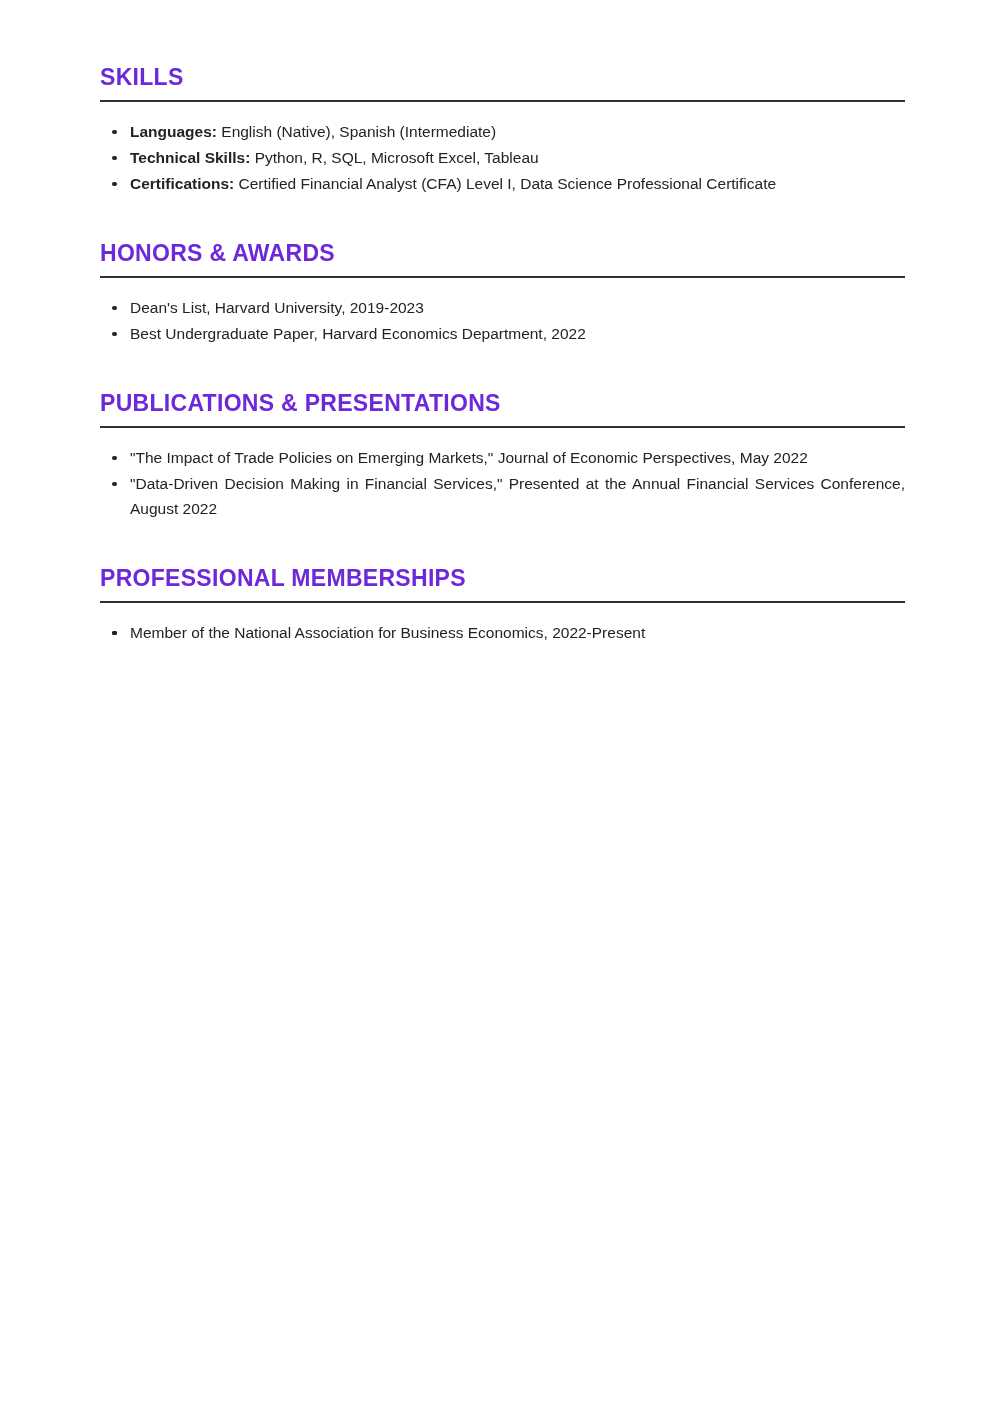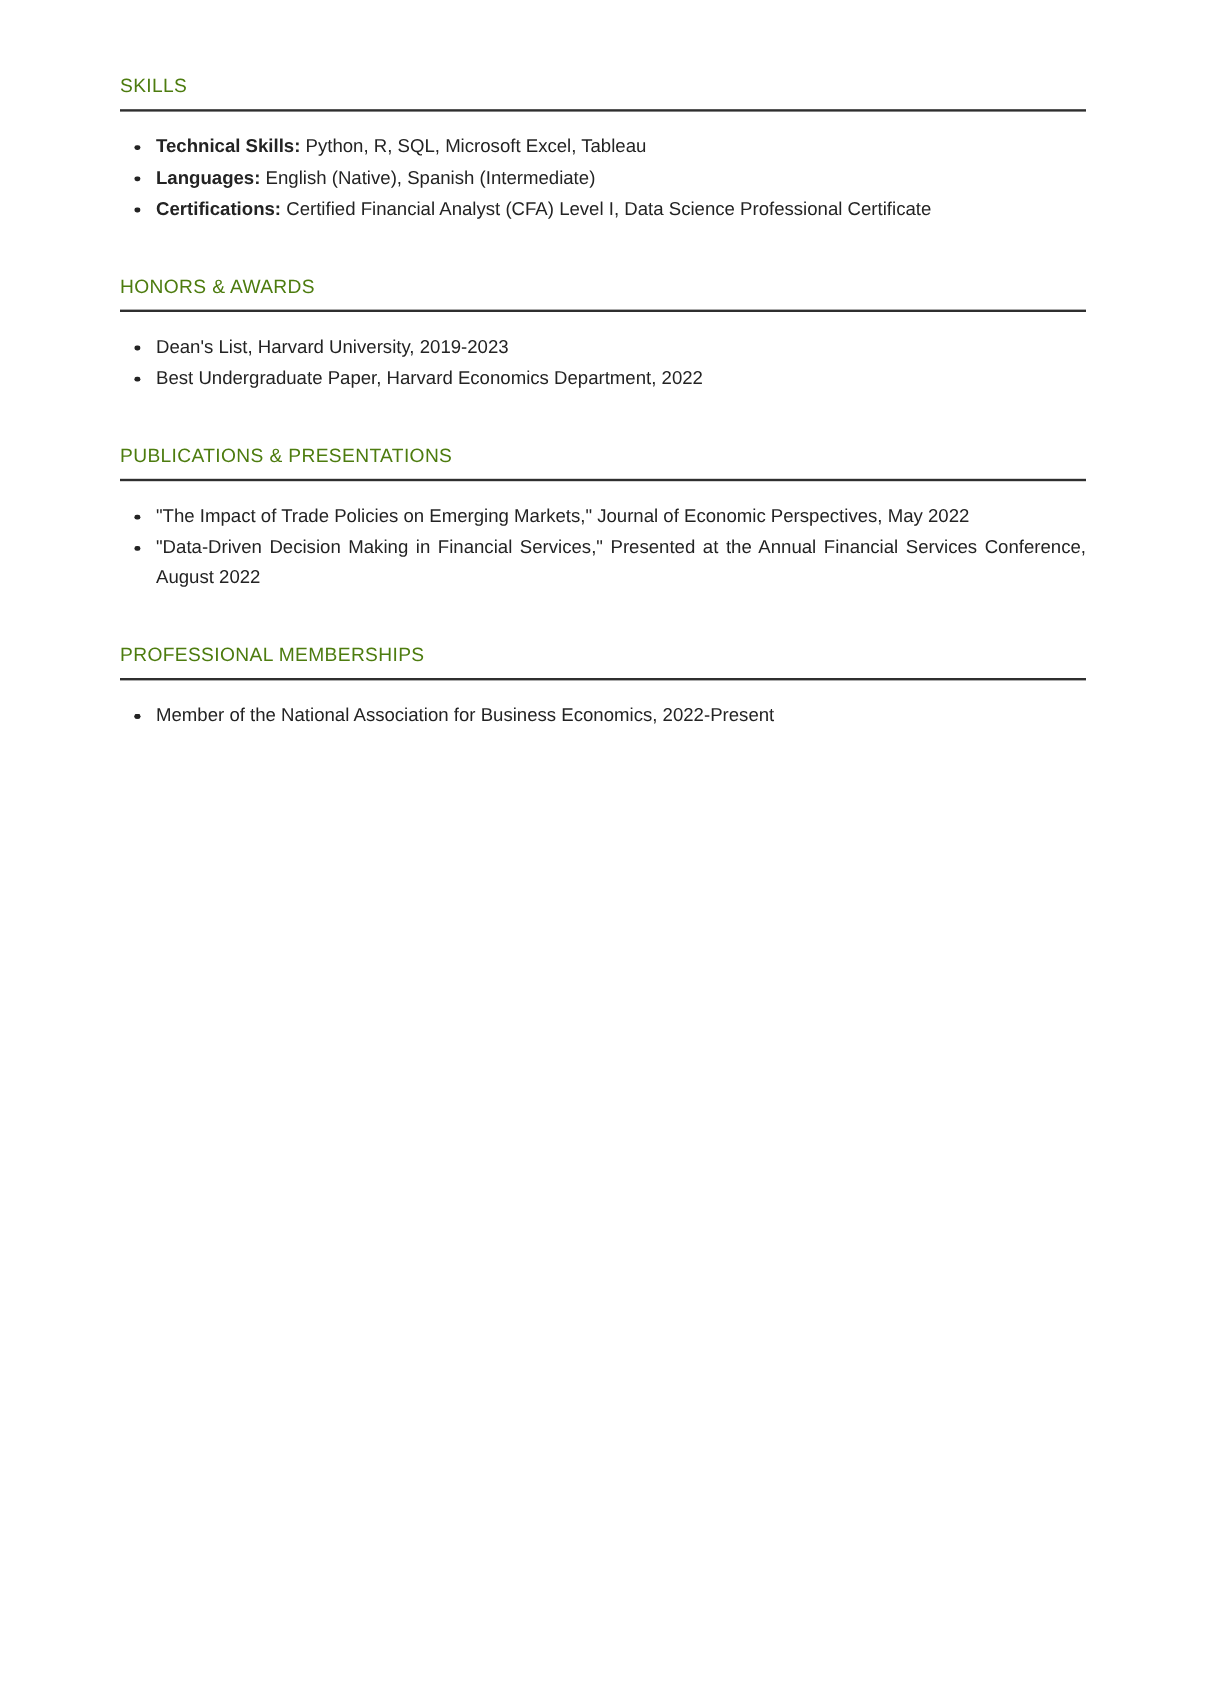--- a/index.html
+++ b/index.html
@@ -19,23 +19,23 @@
 
   .page {
     padding: 64px 100px 0 100px;
   }
 
   .section {
     margin-bottom: 44px;
   }
 
   .section-title {
-    font-size: 16px;
-    font-weight: 400;
-    color: #4d7c0f;
+    font-size: 23px;
+    font-weight: 700;
+    color: #6d28d9;
     letter-spacing: 0.3px;
     margin-bottom: 9px;
   }
 
   .section-divider {
     border: none;
     border-top: 2px solid #2f2f2f;
     height: 0;
     margin: 0 0 17px 0;
   }
@@ -80,25 +80,25 @@
 <body>
 
 <div class="page">
 
   <div class="section">
     <div class="section-title">SKILLS</div>
     <hr class="section-divider">
     <ul class="item-list">
       <li>
         <span class="bullet"></span>
-        <span class="bold-prefix">Technical Skills:</span><span> Python, R, SQL, Microsoft Excel, Tableau</span>
+        <span class="bold-prefix">Languages:</span><span> English (Native), Spanish (Intermediate)</span>
       </li>
       <li>
         <span class="bullet"></span>
-        <span class="bold-prefix">Languages:</span><span> English (Native), Spanish (Intermediate)</span>
+        <span class="bold-prefix">Technical Skills:</span><span> Python, R, SQL, Microsoft Excel, Tableau</span>
       </li>
       <li>
         <span class="bullet"></span>
         <span class="bold-prefix">Certifications:</span><span> Certified Financial Analyst (CFA) Level I, Data Science Professional Certificate</span>
       </li>
     </ul>
   </div>
 
   <div class="section">
     <div class="section-title">HONORS &amp; AWARDS</div>

